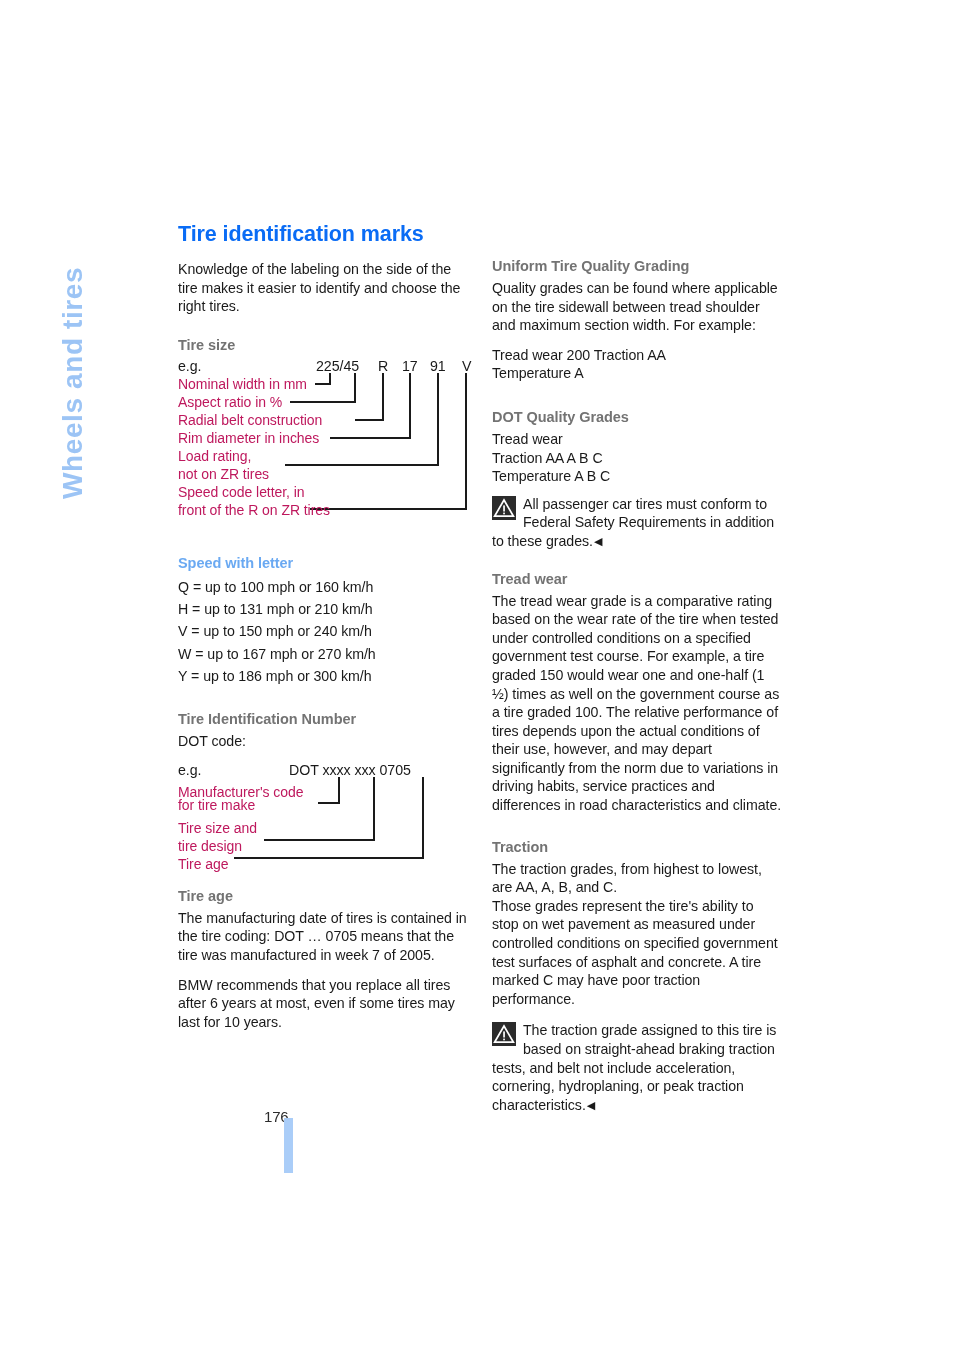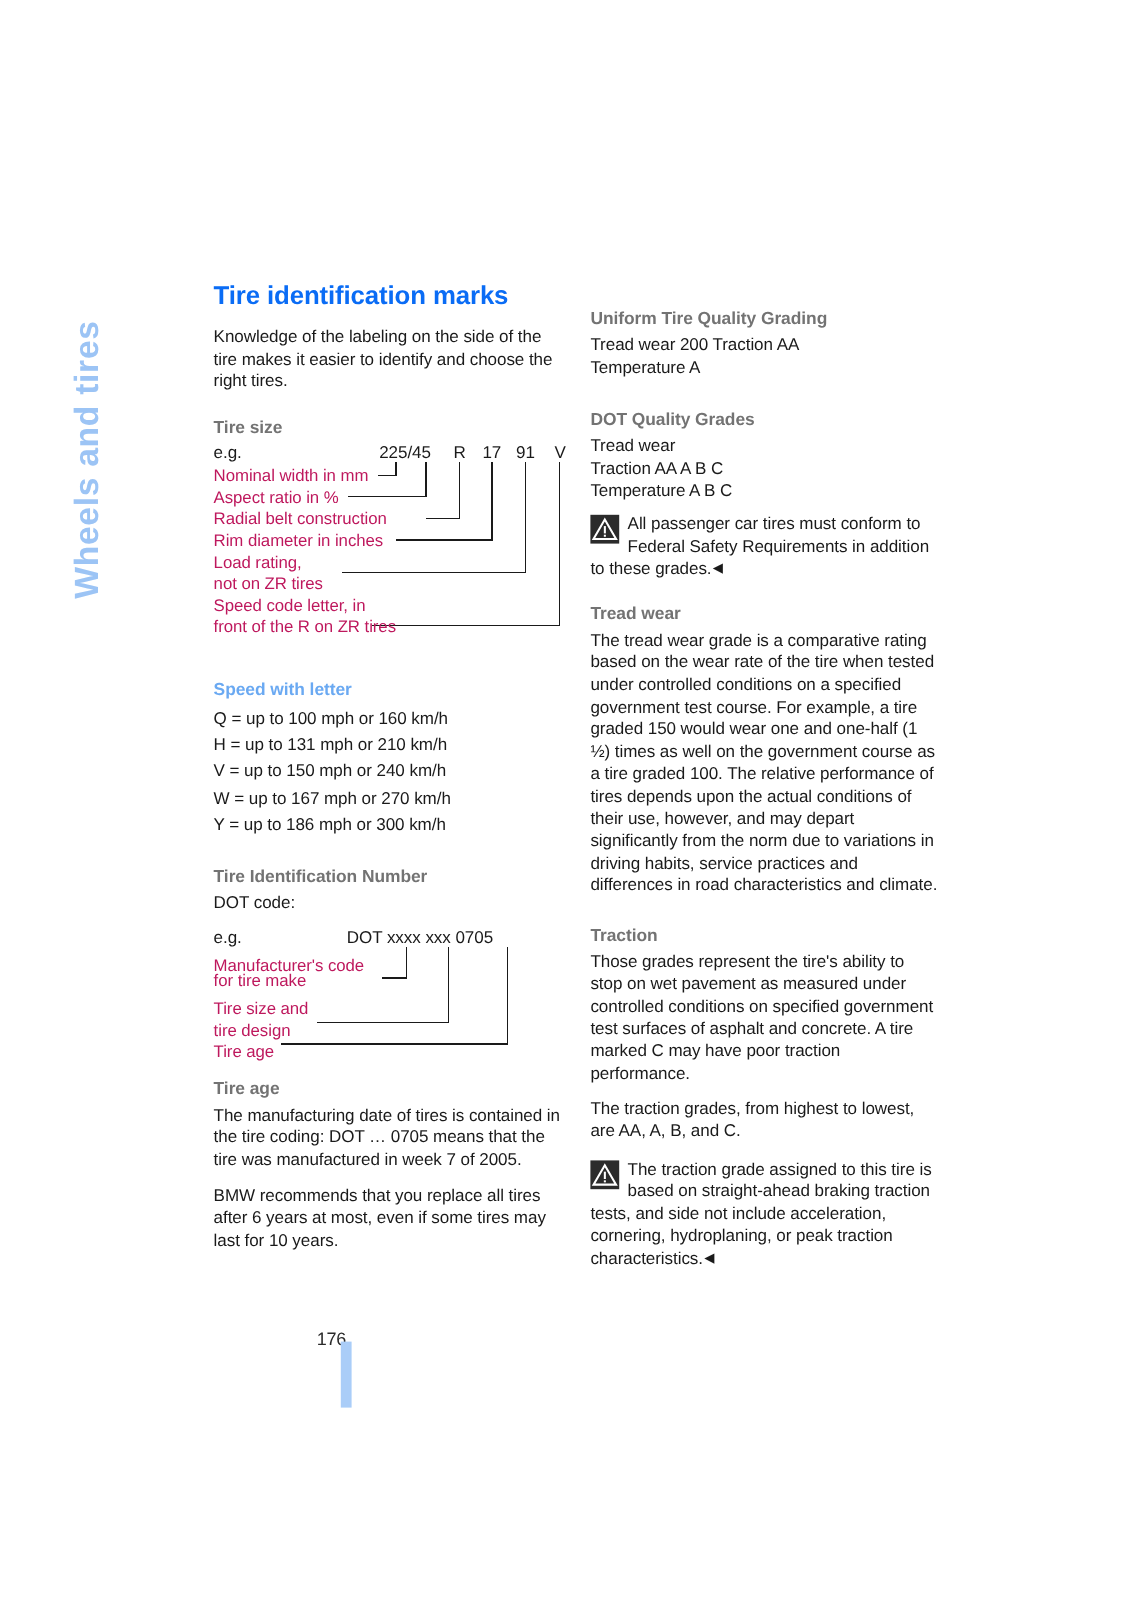--- a/index.html
+++ b/index.html
@@ -45,21 +45,21 @@
     top: 222px;
     width: 290px;
   }
   .col-left  { left: 178px; }
   .col-right { left: 492px; top: 258px; }
 
   h1.doc-title {
     font-size: 21.5px;
     font-weight: bold;
     color: #0a6cf5;
-    margin: 12px 0 13px 0;
+    margin: 0 0 13px 0;
     letter-spacing: -0.1px;
   }
 
   h2.section-head {
     font-size: 14.5px;
     font-weight: bold;
     color: #737373;
     margin: 21px 0 5px 0;
     letter-spacing: -0.05px;
   }
@@ -260,20 +260,21 @@
 
     <p class="body">The manufacturing date of tires is contained in the tire coding: DOT … 0705 means that the tire was manufactured in week 7 of 2005.</p>
 
     <p class="body">BMW recommends that you replace all tires after 6 years at most, even if some tires may last for 10 years.</p>
   </div>
 
   <div class="col col-right">
 
     <h2 class="section-head" style="margin-top:0;">Uniform Tire Quality Grading</h2>
 
+    <p class="body">Quality grades can be found where applicable on the tire sidewall between tread shoulder and maximum section width. For example:</p>
 
     <div class="plain-lines">
       <div>Tread wear 200 Traction AA</div>
       <div>Temperature A</div>
     </div>
 
     <h2 class="section-head" style="margin-top:26px;">DOT Quality Grades</h2>
 
     <div class="plain-lines">
       <div>Tread wear</div>
@@ -291,32 +292,32 @@
       </span>
       <span class="note-text">All passenger car tires must conform to Federal Safety Requirements in addition to these grades.</span><span class="arrow-end">◀</span>
     </div>
 
     <h2 class="section-head" style="margin-top:20px;">Tread wear</h2>
 
     <p class="body">The tread wear grade is a comparative rating based on the wear rate of the tire when tested under controlled conditions on a specified government test course. For example, a tire graded 150 would wear one and one-half (1 ½) times as well on the government course as a tire graded 100. The relative performance of tires depends upon the actual conditions of their use, however, and may depart significantly from the norm due to variations in driving habits, service practices and differences in road characteristics and climate.</p>
 
     <h2 class="section-head" style="margin-top:24px;">Traction</h2>
 
+    <p class="body nogap">The traction grades, from highest to lowest, are AA, A, B, and C.</p>
+
     <p class="body" style="margin-top:0;">Those grades represent the tire's ability to stop on wet pavement as measured under controlled conditions on specified government test surfaces of asphalt and concrete. A tire marked C may have poor traction performance.</p>
-
-    <p class="body nogap">The traction grades, from highest to lowest, are AA, A, B, and C.</p>
 
     <div class="note" style="margin-top:13px;">
       <span class="warn-icon">
         <svg width="24" height="24" viewBox="0 0 24 24">
           <polygon points="12,4 21.4,20.2 2.6,20.2" fill="none" stroke="#ffffff" stroke-width="1.7" stroke-linejoin="miter"></polygon>
           <rect x="11.2" y="9.4" width="1.7" height="6.1" fill="#ffffff"></rect>
           <rect x="11.2" y="16.6" width="1.7" height="1.7" fill="#ffffff"></rect>
         </svg>
       </span>
-      <span class="note-text">The traction grade assigned to this tire is based on straight-ahead braking traction tests, and side not include acceleration, cornering, hydroplaning, or peak traction characteristics.</span><span class="arrow-end">◀</span>
+      <span class="note-text">The traction grade assigned to this tire is based on straight-ahead braking traction tests, and belt not include acceleration, cornering, hydroplaning, or peak traction characteristics.</span><span class="arrow-end">◀</span>
     </div>
   </div>
 
   <div class="pagenum">176</div>
   <div class="footer-tab"></div>
 
 </div>
 
 </body></html>

